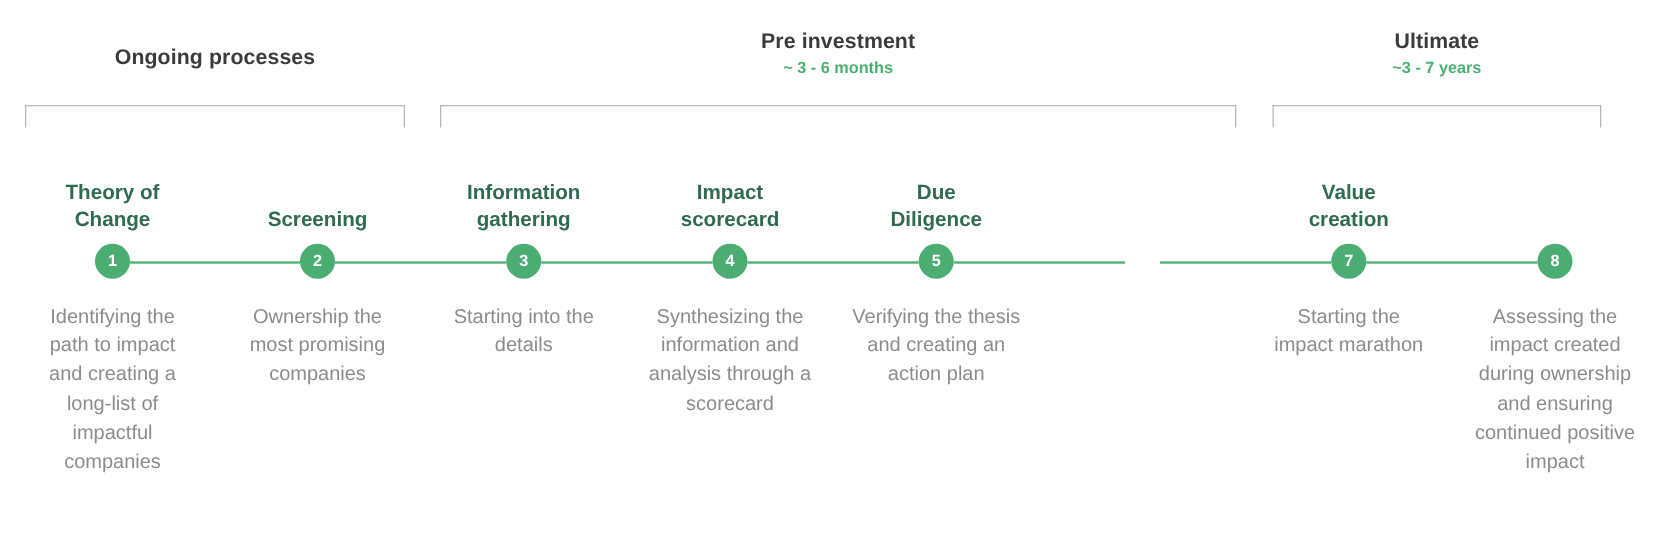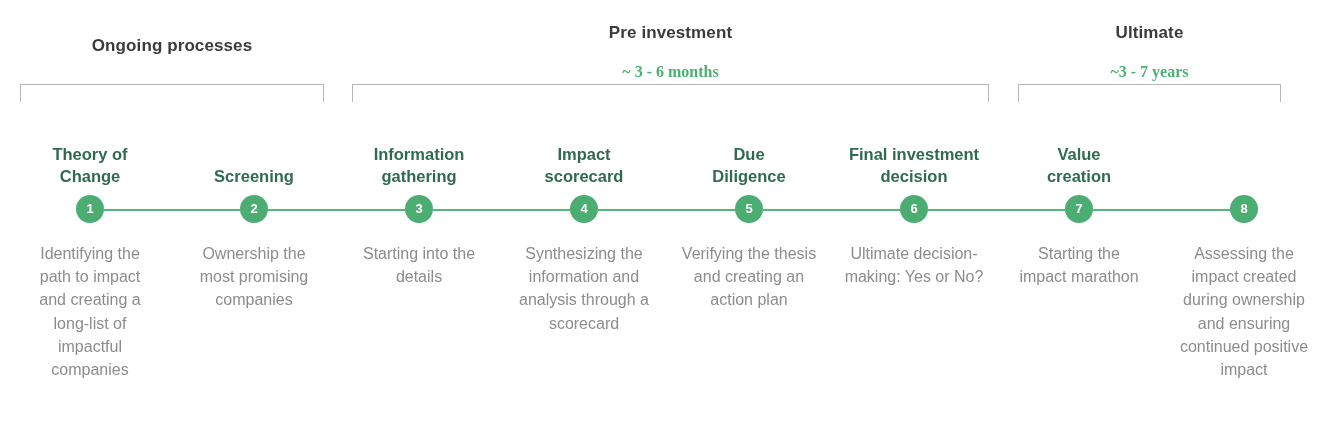--- a/index.html
+++ b/index.html
@@ -20,26 +20,25 @@
     line-height:1.18;
   }
   .phase-title{
     font-size:17px;
     font-weight:bold;
     color:#3b3b3b;
     letter-spacing:.1px;
     white-space:nowrap;
   }
   .phase-sub{
-    font-size:16px;
+    font-size:13px;
     font-weight:bold;
     color:#4cb072;
     white-space:nowrap;
-    margin-top:20px;
-    font-family:Liberation Serif, serif;
+    margin-top:3px;
   }
 
   
   .bracket{
     position:absolute;
     height:18px;
     border-top:1.6px solid #b7b7b7;
     border-left:1.6px solid #b7b7b7;
     border-right:1.6px solid #b7b7b7;
     box-sizing:border-box;
@@ -163,27 +162,20 @@
   </div>
 
   <div class="step" style="left:671px;top:0;width:156px;height:432px;">
     <div class="step-label-wrap">
       <div class="step-label">Due<br>Diligence</div>
     </div>
     <div class="circle" style="left:64px;">5</div>
     <div class="step-desc">Verifying the thesis and creating an action plan</div>
   </div>
 
-  <div class="step" style="left:838px;top:0;width:152px;height:432px;">
-    <div class="step-label-wrap">
-      <div class="step-label">Final investment<br>decision</div>
-    </div>
-    <div class="circle" style="left:62px;">6</div>
-    <div class="step-desc">Ultimate decision-making: Yes or No?</div>
-  </div>
 
   <div class="step" style="left:1014px;top:0;width:130px;height:432px;">
     <div class="step-label-wrap">
       <div class="step-label">Value<br>creation</div>
     </div>
     <div class="circle" style="left:51px;">7</div>
     <div class="step-desc">Starting the impact marathon</div>
   </div>
 
   <div class="step" style="left:1169px;top:0;width:150px;height:432px;">

